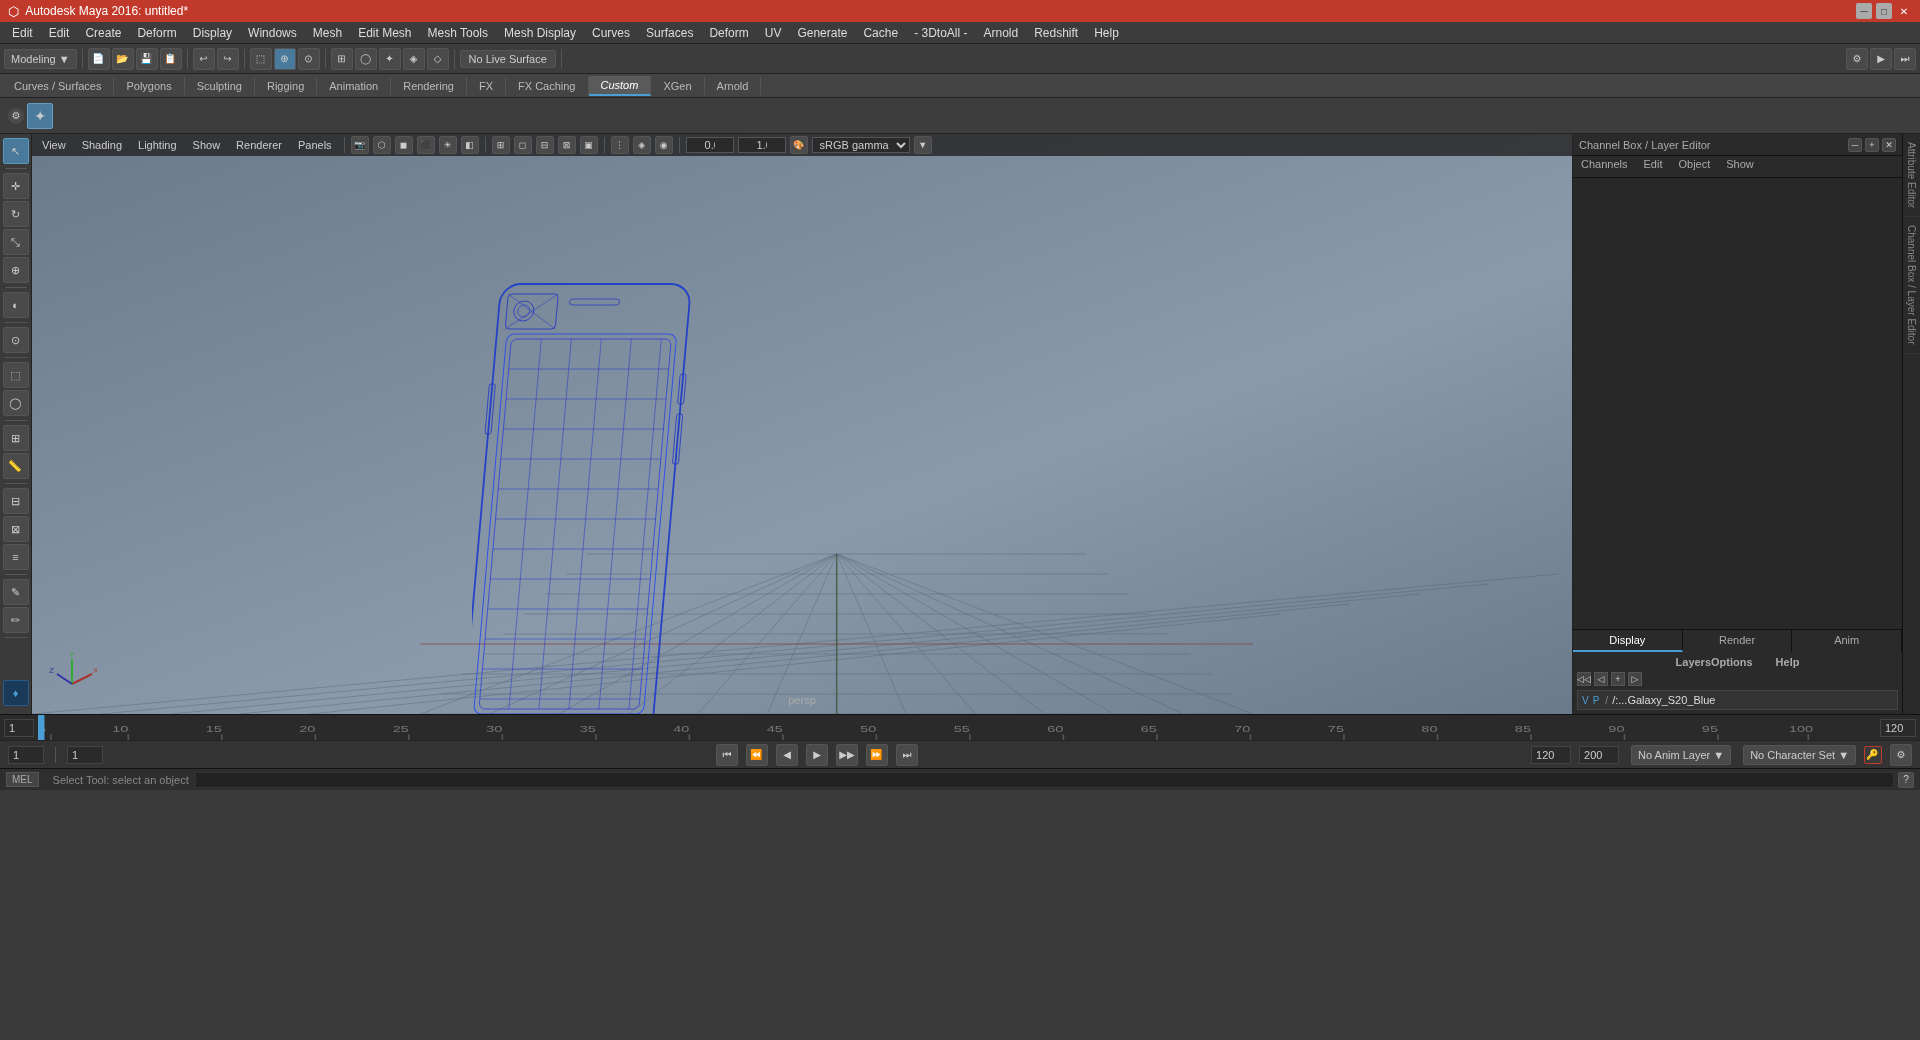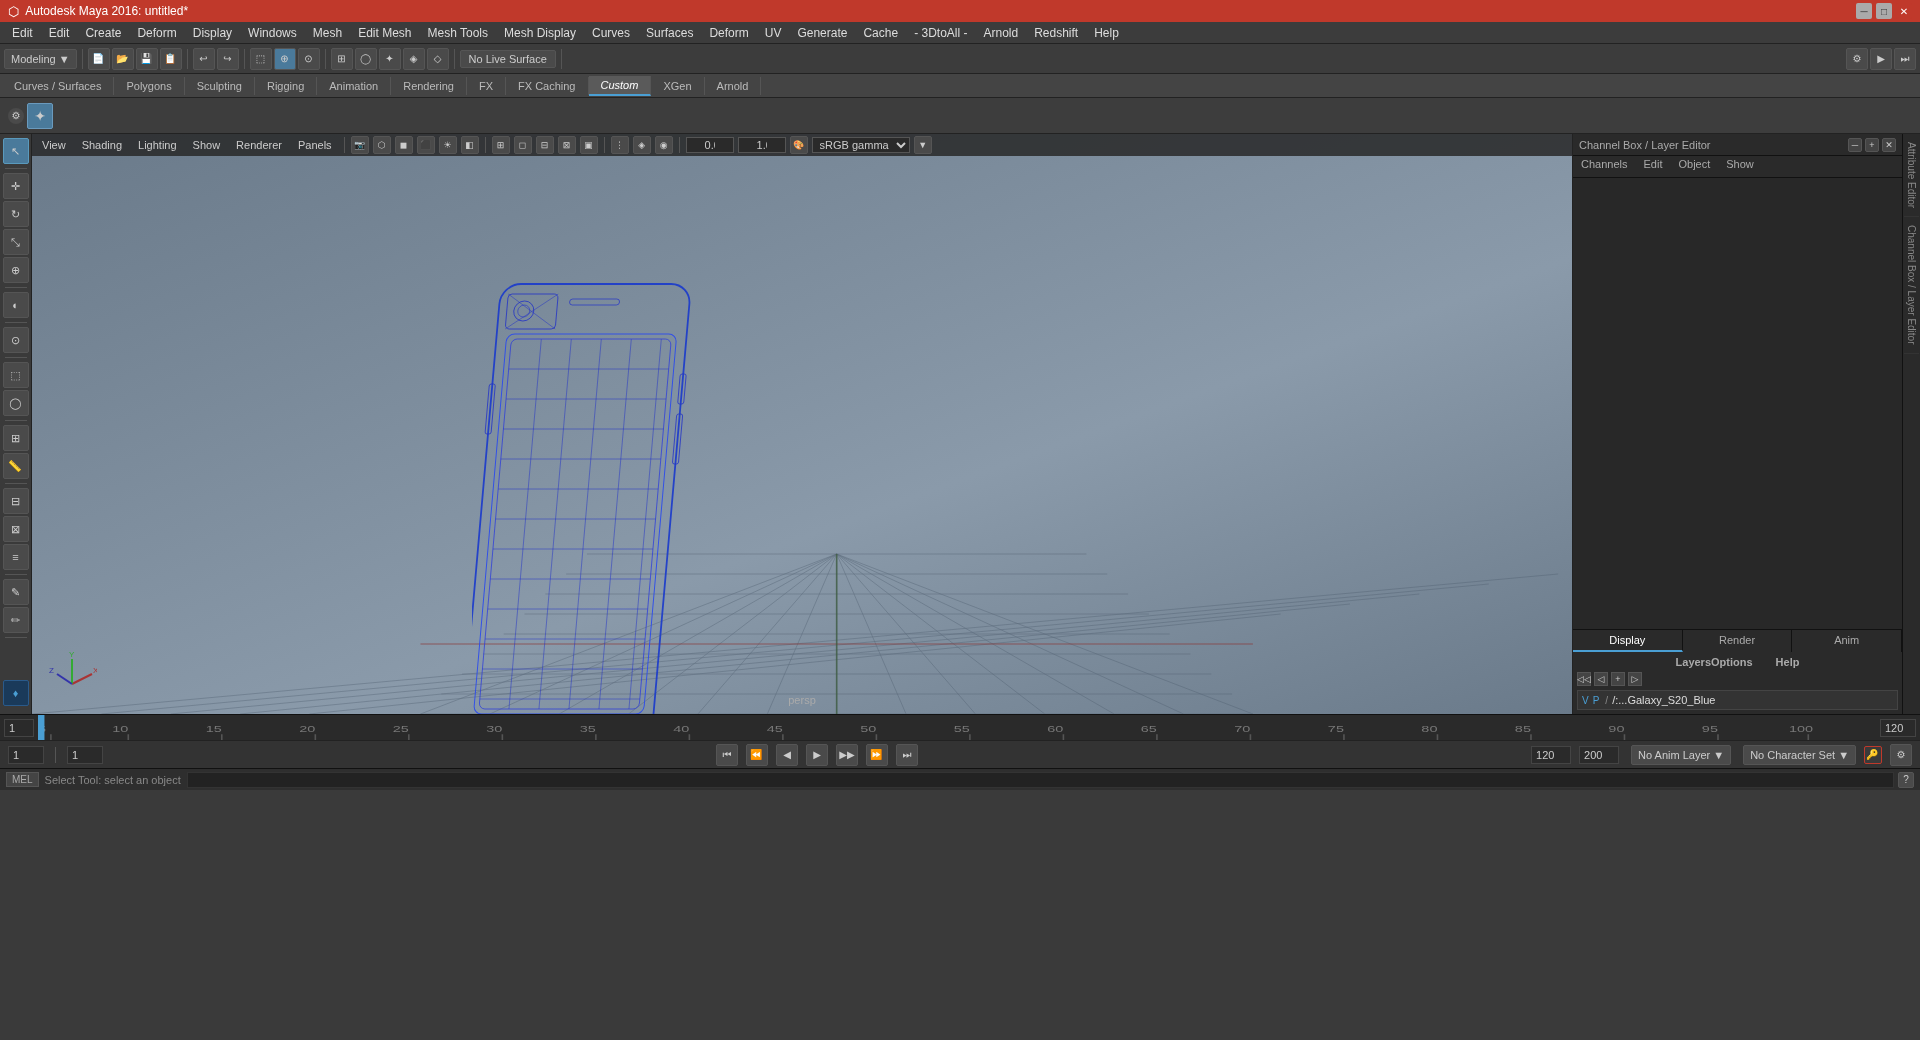--- a/index.html
+++ b/index.html
@@ -375,21 +375,21 @@
       align-items: center;
       padding: 0 6px;
       border-top: 1px solid #111;
     }
     .cmd-tag {
       background: #444;
       border: 1px solid #555;
       color: #aaa;
       font-size: 10px;
       padding: 1px 5px;
-      margin-right: 6px;
+      margin-right: 14px;
     }
     .cmd-text { font-size: 11px; color: #888; }
 
     
     #right-side-tabs {
       width: 18px;
       background: #2a2a2a;
       border-left: 1px solid #111;
       display: flex;
       flex-direction: column;

